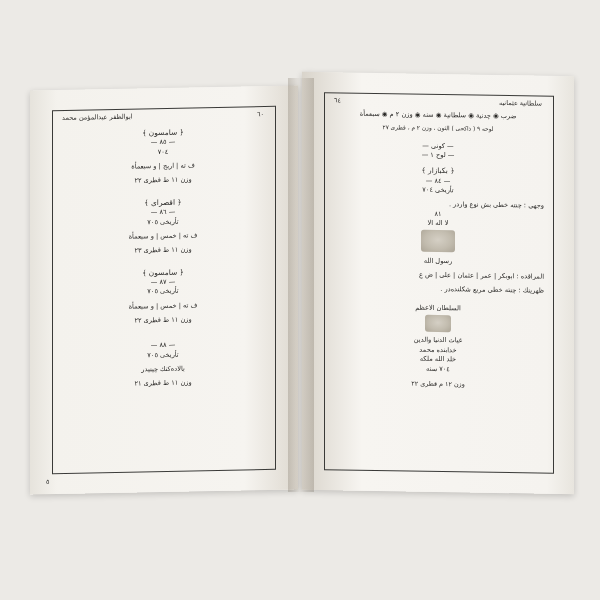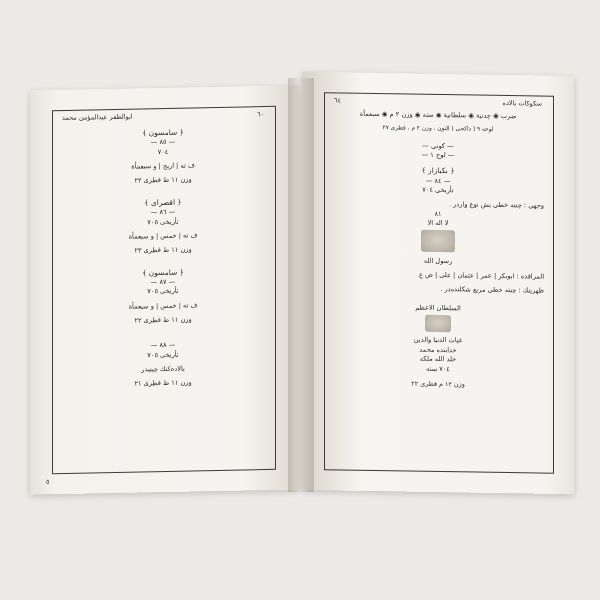--- a/index.html
+++ b/index.html
@@ -214,21 +214,21 @@
         <div class="ln">تأریخی ٧٠٥</div>
         <div class="ln sp">بالاده‌کنك چینیدر</div>
         <div class="ln sp">وزن ١١ ط     قطری ٢١</div>
       </div>
     </div>
 
     <div class="pagenum-bottom stamp-left">٥</div>
 
     <div class="col right">
       <div class="hdr">
-        <span class="title">سکوکات بالاده</span>
+        <span class="title">سلطانیة عثمانیه</span>
         <span class="pno">٦٤</span>
       </div>
 
       <div class="ln" style="margin-top:3px">ضرب ◉ چدنیة ◉ سلطانیة ◉ سنه ◉ وزن ٢ م ◉ سبعمأة</div>
       <div class="ln tiny" style="margin-top:4px">لوحه ٩   ( ذاکجی ) الثون ،    وزن ٢ م ،    قطری ٢٧</div>
 
       <div class="ln sp2">— کونی —</div>
       <div class="ln">— لوح ١ —</div>
       <div class="entry">﴿ بکبازار ﴾</div>
       <div class="ln">— ٨٤ —</div>

